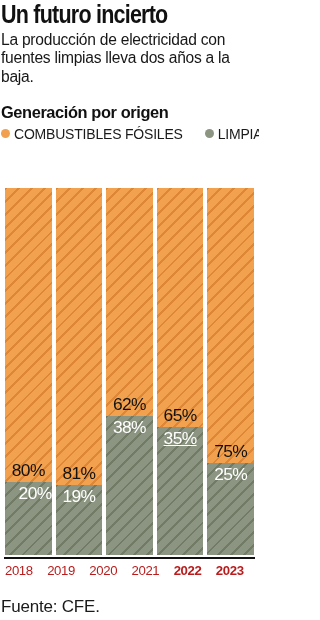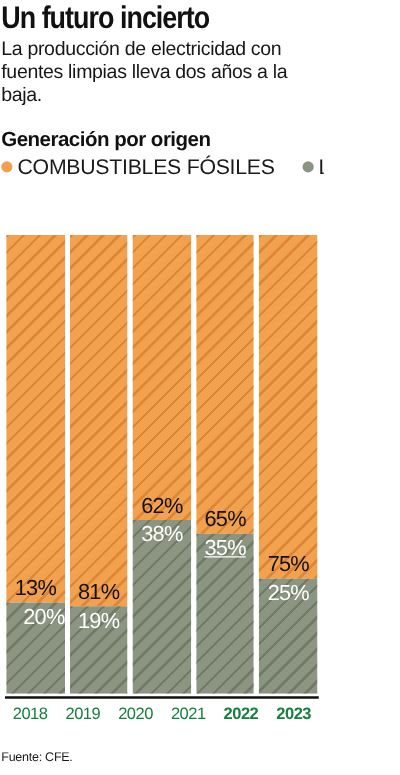--- a/index.html
+++ b/index.html
@@ -78,21 +78,21 @@
   }
   .legend-item.second { margin-left: 22px; }
   .legend-dot {
     width: 9px;
     height: 9px;
     border-radius: 50%;
     display: inline-block;
     flex: none;
   }
   .legend-label {
-    font-size: 17px;
+    font-size: 14px;
     line-height: 12px;
     letter-spacing: -0.2px;
     margin-left: 4px;
     color: #1a1a1a;
   }
 
   
   .chart {
     position: absolute;
     left: 5px;
@@ -167,33 +167,33 @@
   .x-labels {
     position: absolute;
     left: 5px;
     top: 560px;
     width: 249px;
     display: flex;
     gap: 4px;
   }
   .x-label {
     flex: 1 1 0;
-    text-align: center;
+    text-align: left;
     font-size: 13.2px;
     line-height: 17px;
     letter-spacing: -0.4px;
-    color: #15803d;
+    color: #b91c1c;
   }
   .x-label.bold { font-weight: bold; }
 
   .source {
     position: absolute;
     left: 1px;
     top: 598px;
-    font-size: 10px;
+    font-size: 17px;
     line-height: 13px;
     letter-spacing: -0.2px;
     color: #1a1a1a;
   }
 </style>
 </head>
 <body>
 
 <div class="page">
 
@@ -211,21 +211,21 @@
     <div class="legend-item second">
       <span class="legend-dot" style="background: rgb(140, 149, 129);"></span>
       <span class="legend-label">LIMPIAS</span>
     </div>
   </div>
 
   <div class="chart" id="chart">
       <div class="bar-col">
         <div class="seg seg-fossil" style="height: 80%;"></div>
         <div class="seg seg-clean" style="height: 20%;"></div>
-        <div class="val val-fossil" style="bottom: calc(20% + 2px);">13%</div>
+        <div class="val val-fossil" style="bottom: calc(20% + 2px);">80%</div>
         <div class="val val-clean" style="bottom: calc(20% - 21px); text-align: right;">20%</div>
       </div>
       <div class="bar-col">
         <div class="seg seg-fossil" style="height: 81%;"></div>
         <div class="seg seg-clean" style="height: 19%;"></div>
         <div class="val val-fossil" style="bottom: calc(19% + 2px);">81%</div>
         <div class="val val-clean" style="bottom: calc(19% - 21px);">19%</div>
       </div>
       <div class="bar-col">
         <div class="seg seg-fossil" style="height: 62%;"></div>

